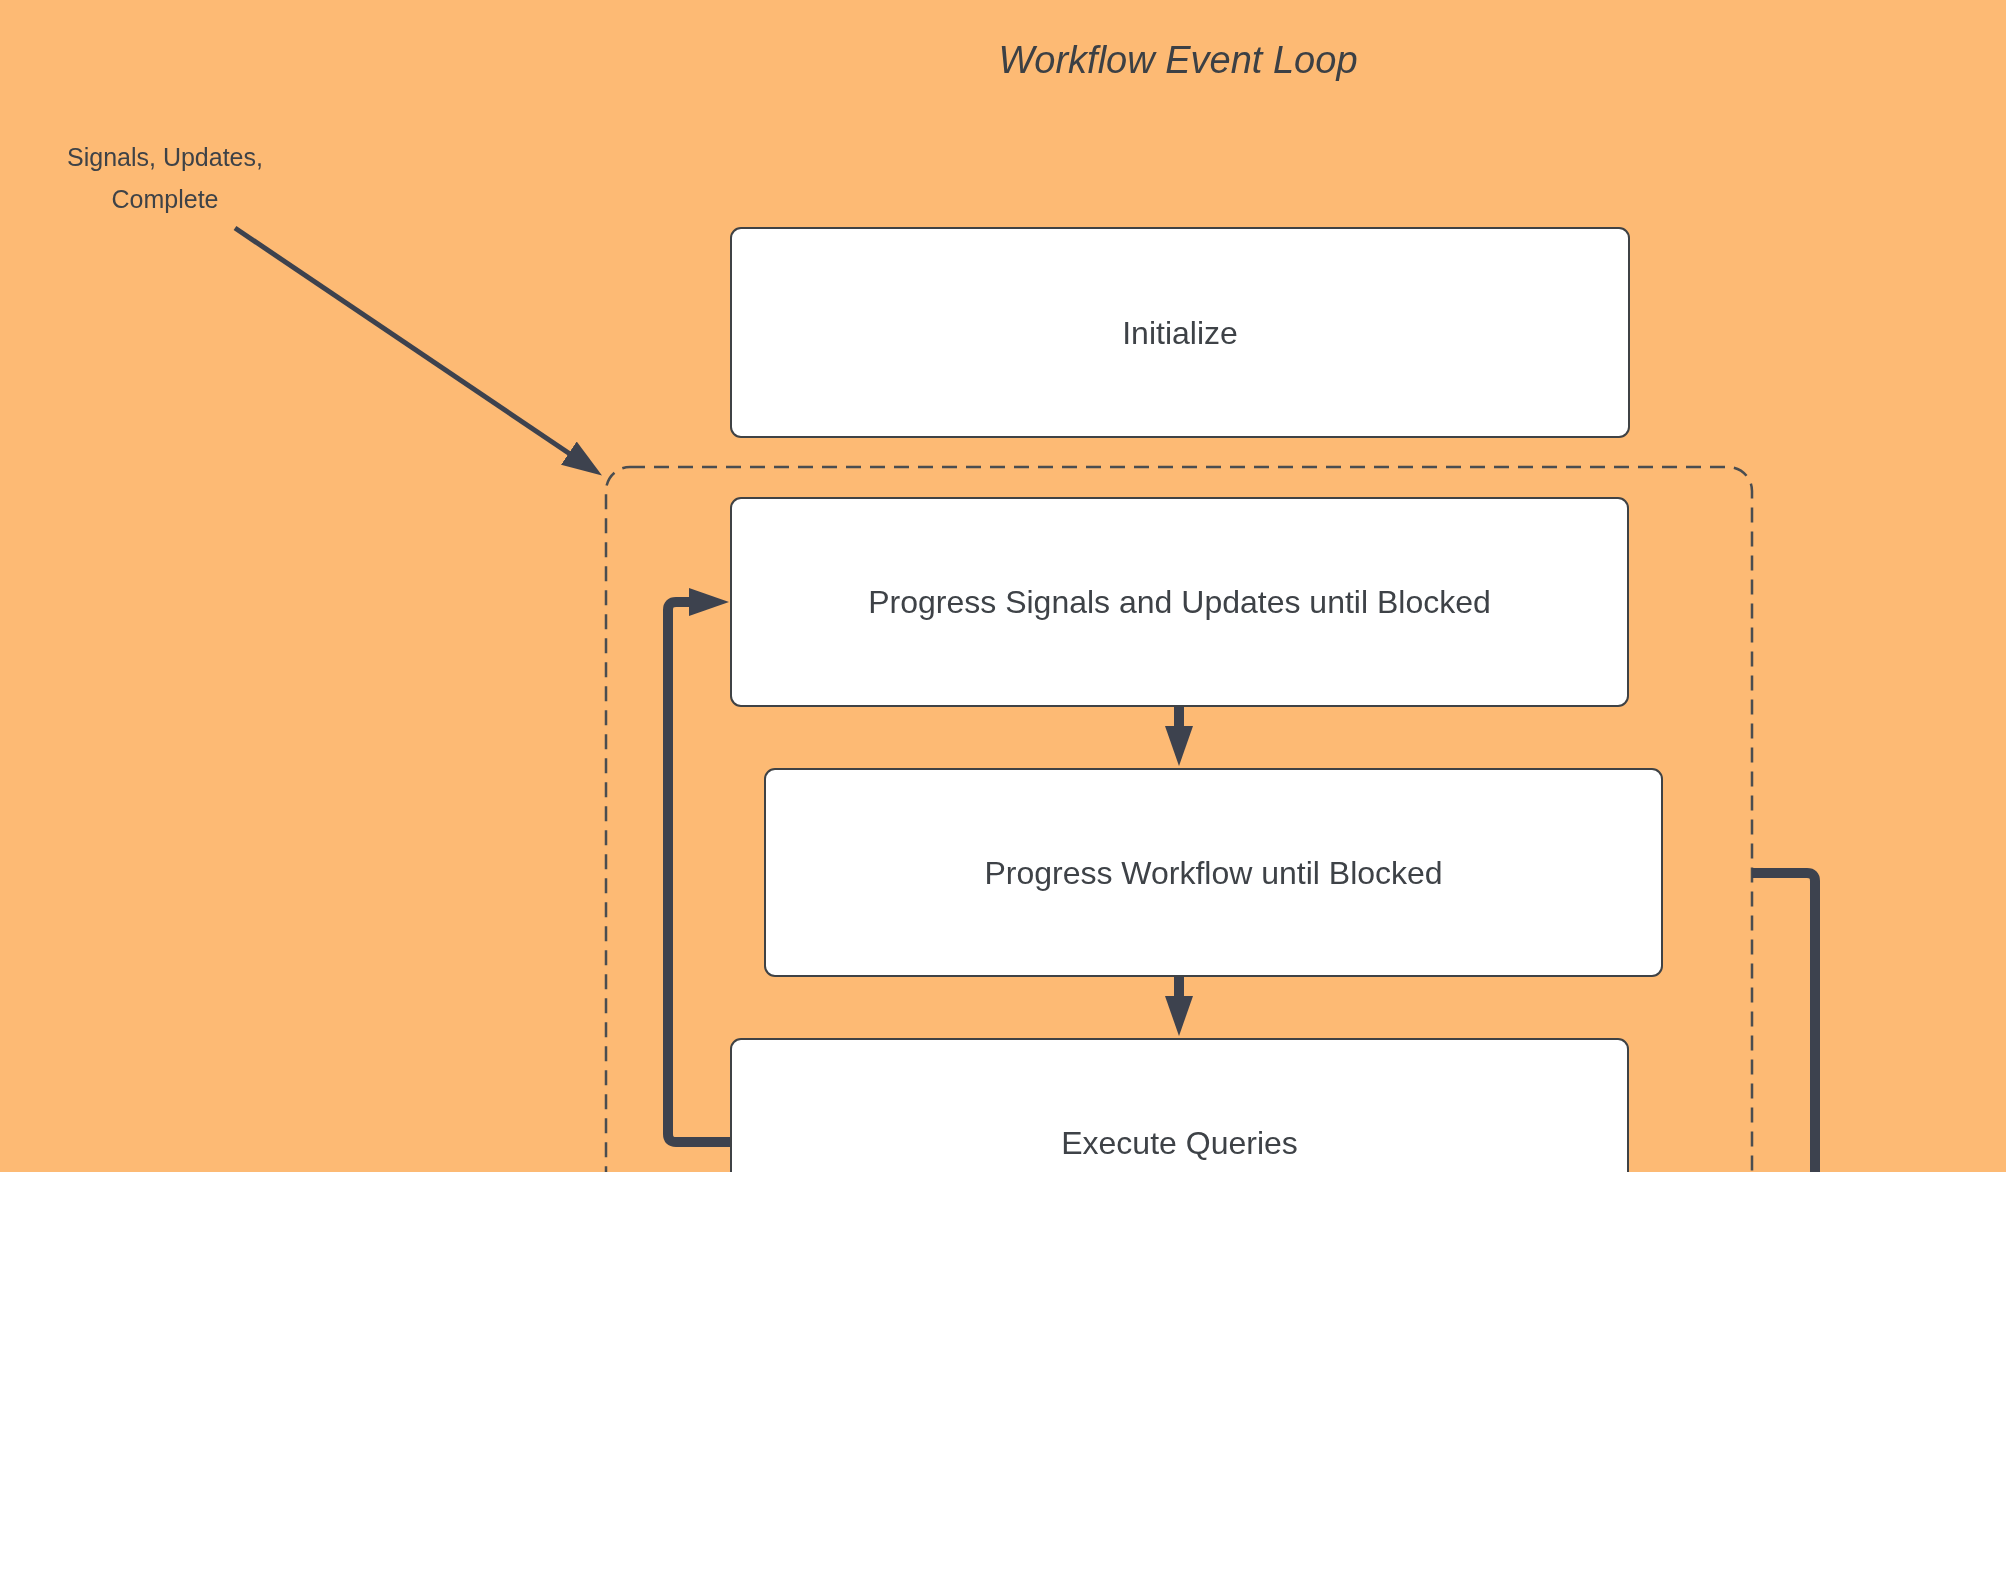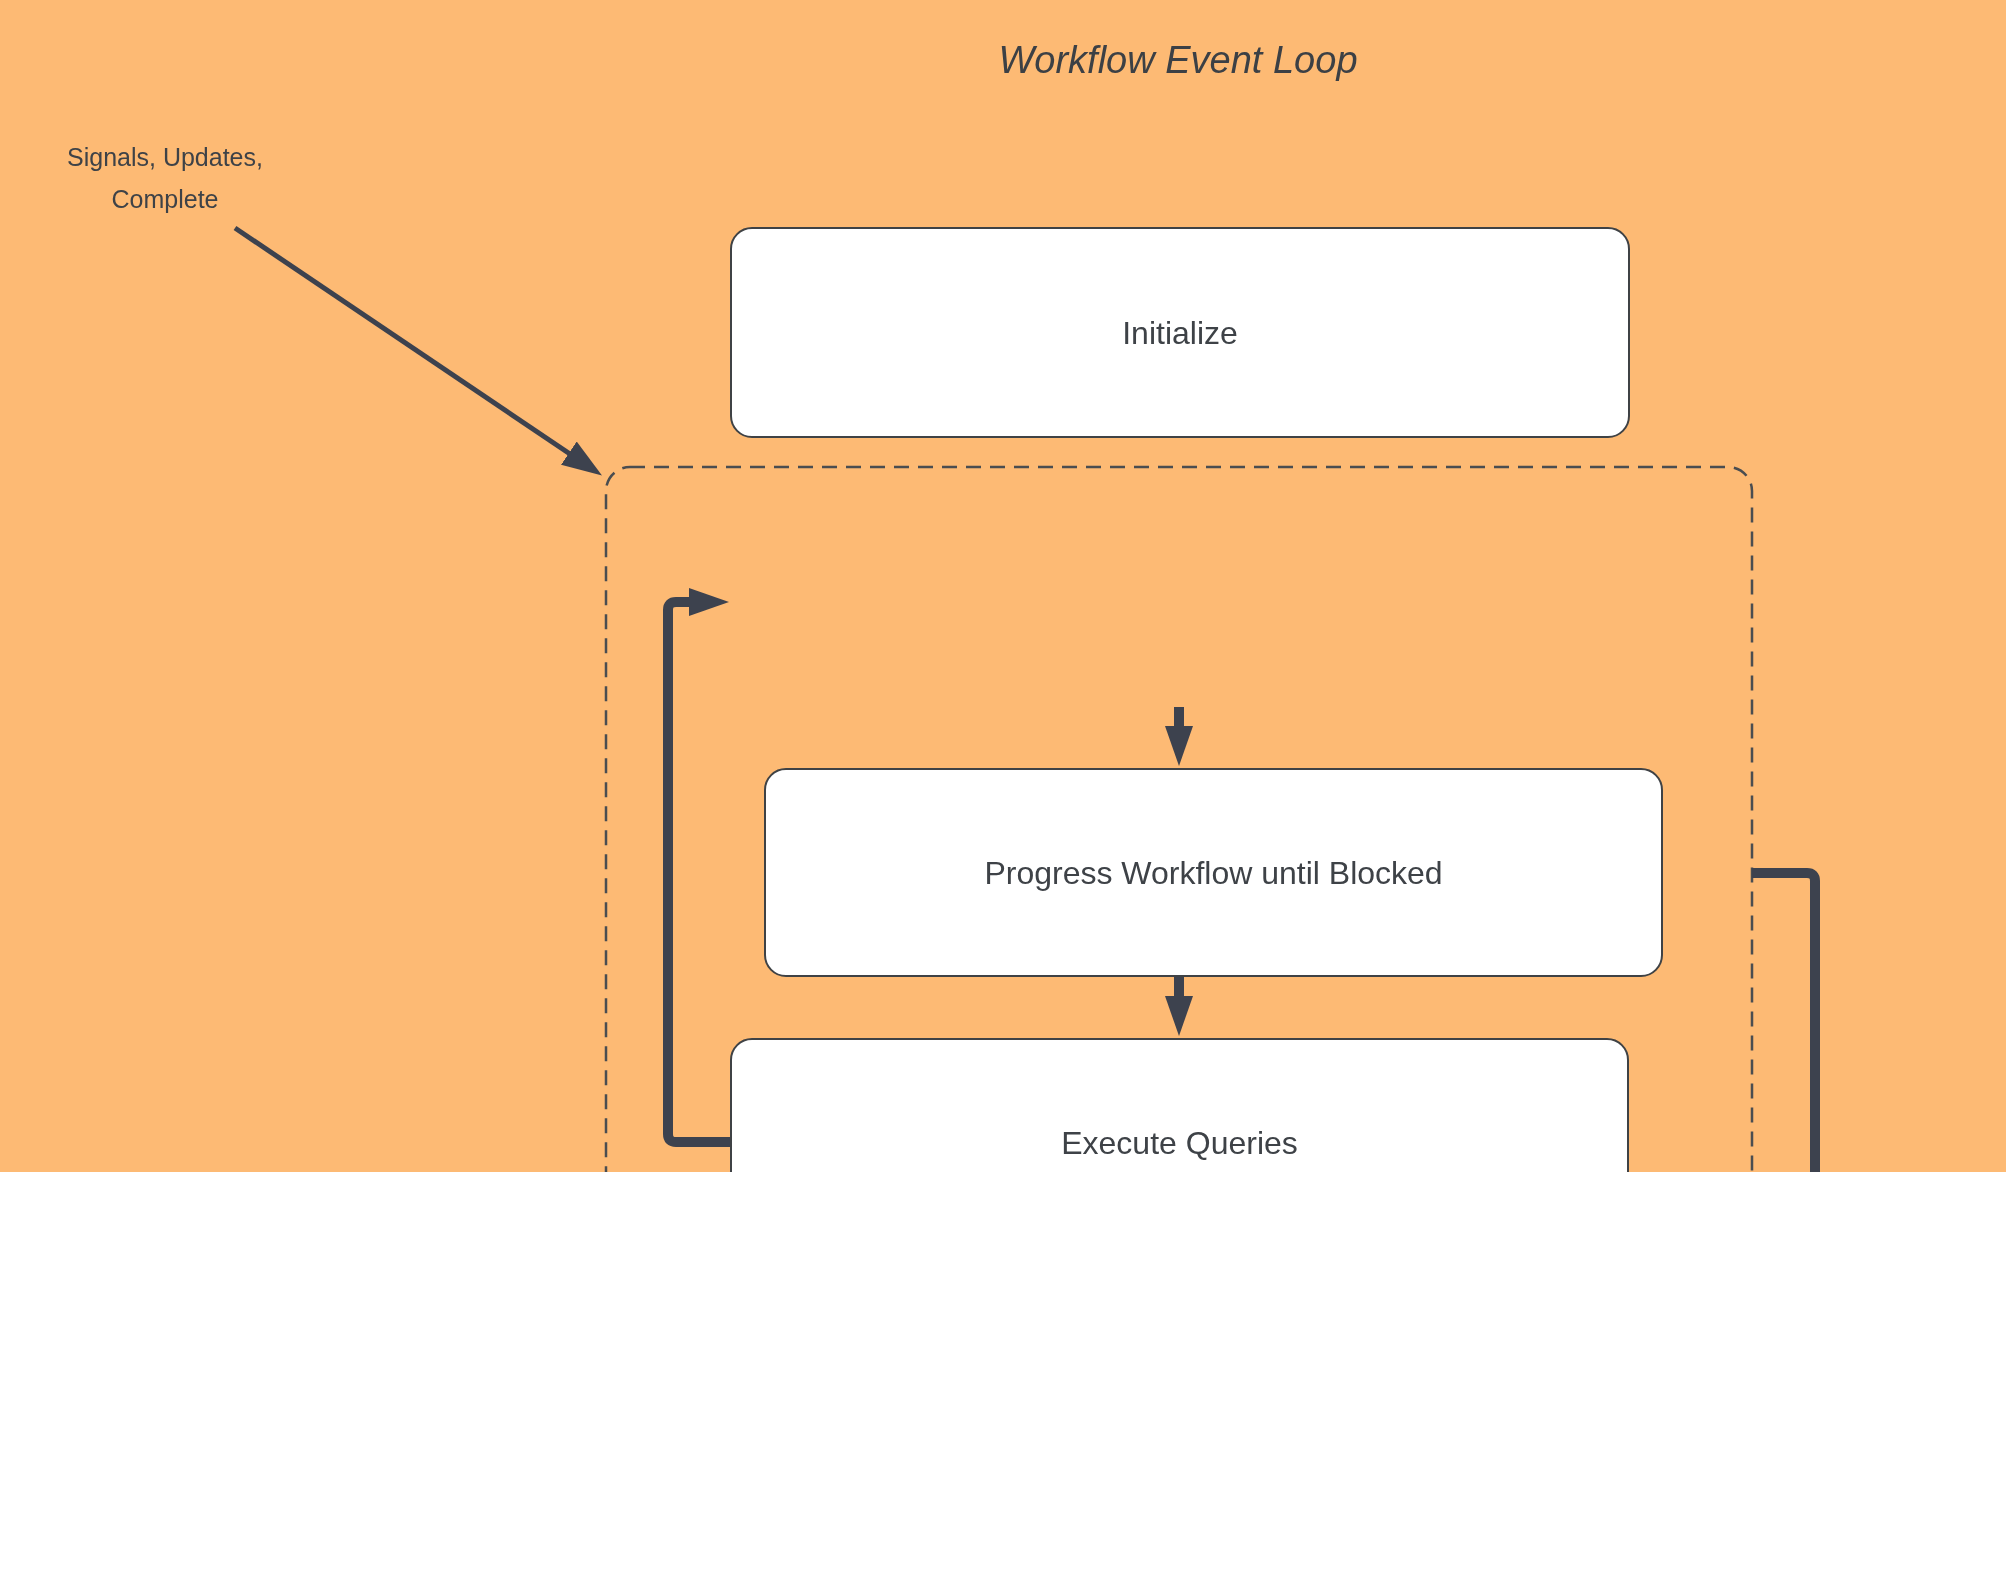--- a/index.html
+++ b/index.html
@@ -43,21 +43,21 @@
     width: 280px;
     text-align: center;
     font-size: 25px;
     line-height: 42px;
     color: #3e4247;
   }
   .node {
     position: absolute;
     box-sizing: border-box;
     border: 2px solid #3f4245;
-    border-radius: 22px;
+    border-radius: 11px;
     background: #ffffff;
     display: flex;
     align-items: center;
     justify-content: center;
     text-align: center;
     font-size: 32px;
     line-height: 40px;
     color: #3e4247;
     padding: 0 14px;
   }
@@ -96,20 +96,23 @@
 
     <path d="M730,1142 L676,1142 Q668,1142 668,1134 L668,610 Q668,602 676,602 L694,602" fill="none" stroke="#3d424e" stroke-width="10" stroke-linecap="butt" marker-end="url(#head)"></path>
 
     <path d="M1752,873 L1807,873 Q1815,873 1815,881 L1815,1400 Q1815,1408 1807,1408 L1668,1408" fill="none" stroke="#3d424e" stroke-width="10" stroke-linecap="butt" marker-end="url(#head)"></path>
   </svg>
 
   <div class="node node-initialize">
     <span>Initialize</span>
   </div>
 
+  <div class="node node-progress-signals">
+    <span>Progress Signals and Updates until Blocked</span>
+  </div>
 
   <div class="node node-progress-workflow">
     <span>Progress Workflow until Blocked</span>
   </div>
 
   <div class="node node-execute-queries">
     <span>Execute Queries</span>
   </div>
 
 

